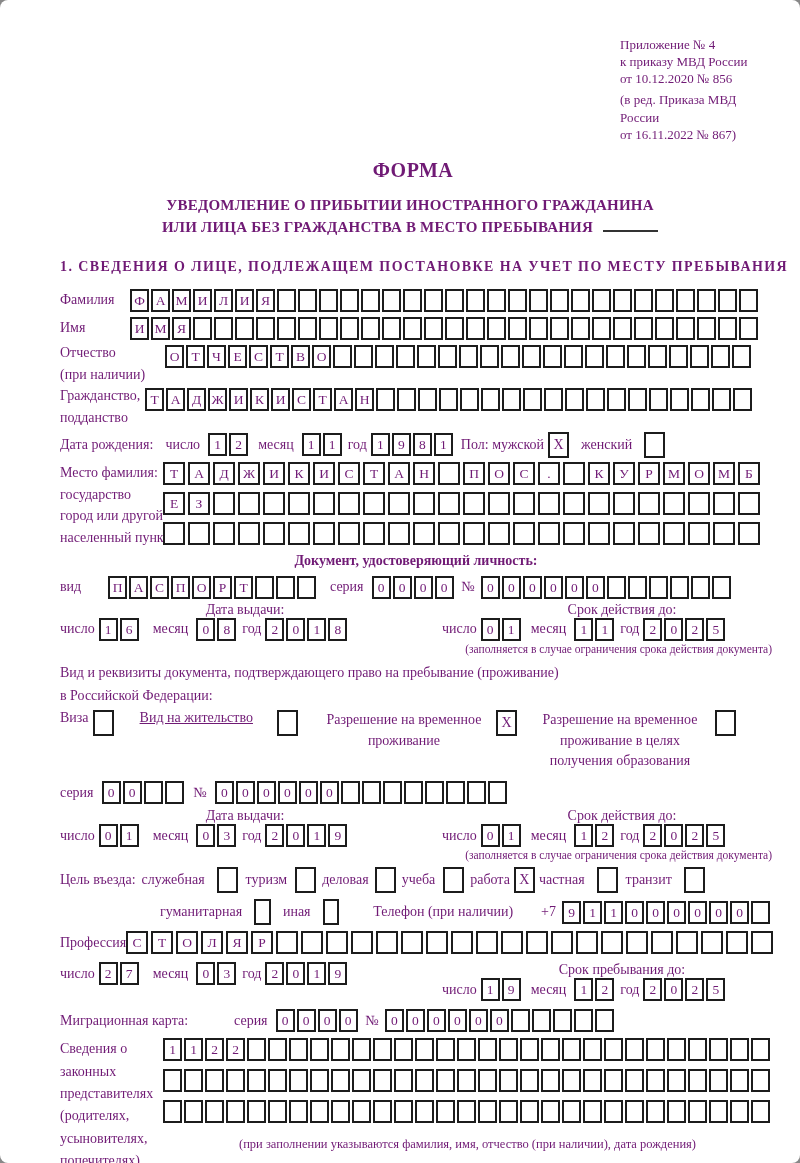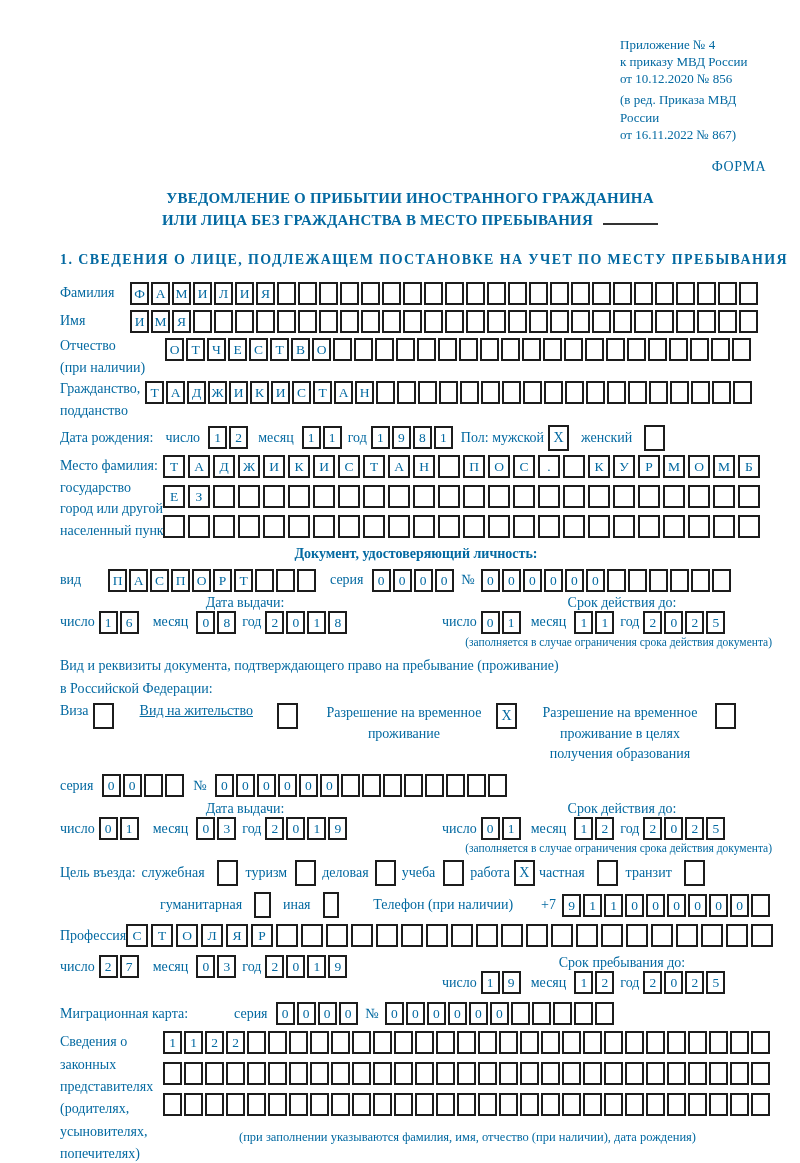--- a/index.html
+++ b/index.html
@@ -1,24 +1,24 @@
 <!DOCTYPE html>
 <html lang="ru"><head>
 <meta charset="utf-8">
 <style>
   html,body{margin:0;padding:0;background:#888;}
   .page{
-    width:800px;height:1163px;background:#ffffff;color:#0369a1;
+    width:800px;height:1163px;background:#ffffff;color:#701a75;
     font-family:"Liberation Serif","DejaVu Serif",serif;font-size:14px;
-    box-sizing:border-box;padding:36px 28px 10px 60px;position:relative;overflow:hidden;
+    box-sizing:border-box;padding:36px 28px 10px 60px;position:relative;overflow:hidden;border-radius:8px;
   }
   
   .annex{margin-left:560px;font-size:13px;line-height:1.32;}
   .annex .ed{margin-top:4px;}
-  .forma{width:712px;text-align:right;font-weight:normal;margin-top:16px;font-size:14px;letter-spacing:.5px;padding-right:6px;box-sizing:border-box;}
+  .forma{width:712px;text-align:center;font-weight:bold;margin-top:16px;font-size:20px;letter-spacing:.5px;padding-right:6px;box-sizing:border-box;}
   .title{width:700px;text-align:center;font-weight:bold;font-size:15px;line-height:1.5;margin-top:12px;letter-spacing:.2px;font-family:Liberation Serif, serif;}
   .uline{display:inline-block;width:55px;border-bottom:2px solid #333;height:12px;margin-left:10px;}
   .sec-heading{font-weight:bold;font-size:14px;margin-top:20px;letter-spacing:1.4px;white-space:nowrap;}
   
   .row{display:flex;align-items:center;}
   .rowt{display:flex;align-items:flex-start;}
   .lbl{white-space:nowrap;}
   .cells{display:flex;flex-wrap:nowrap;}
   .cell{
     box-sizing:border-box;display:inline-block;width:19px;height:23px;flex:0 0 19px;

